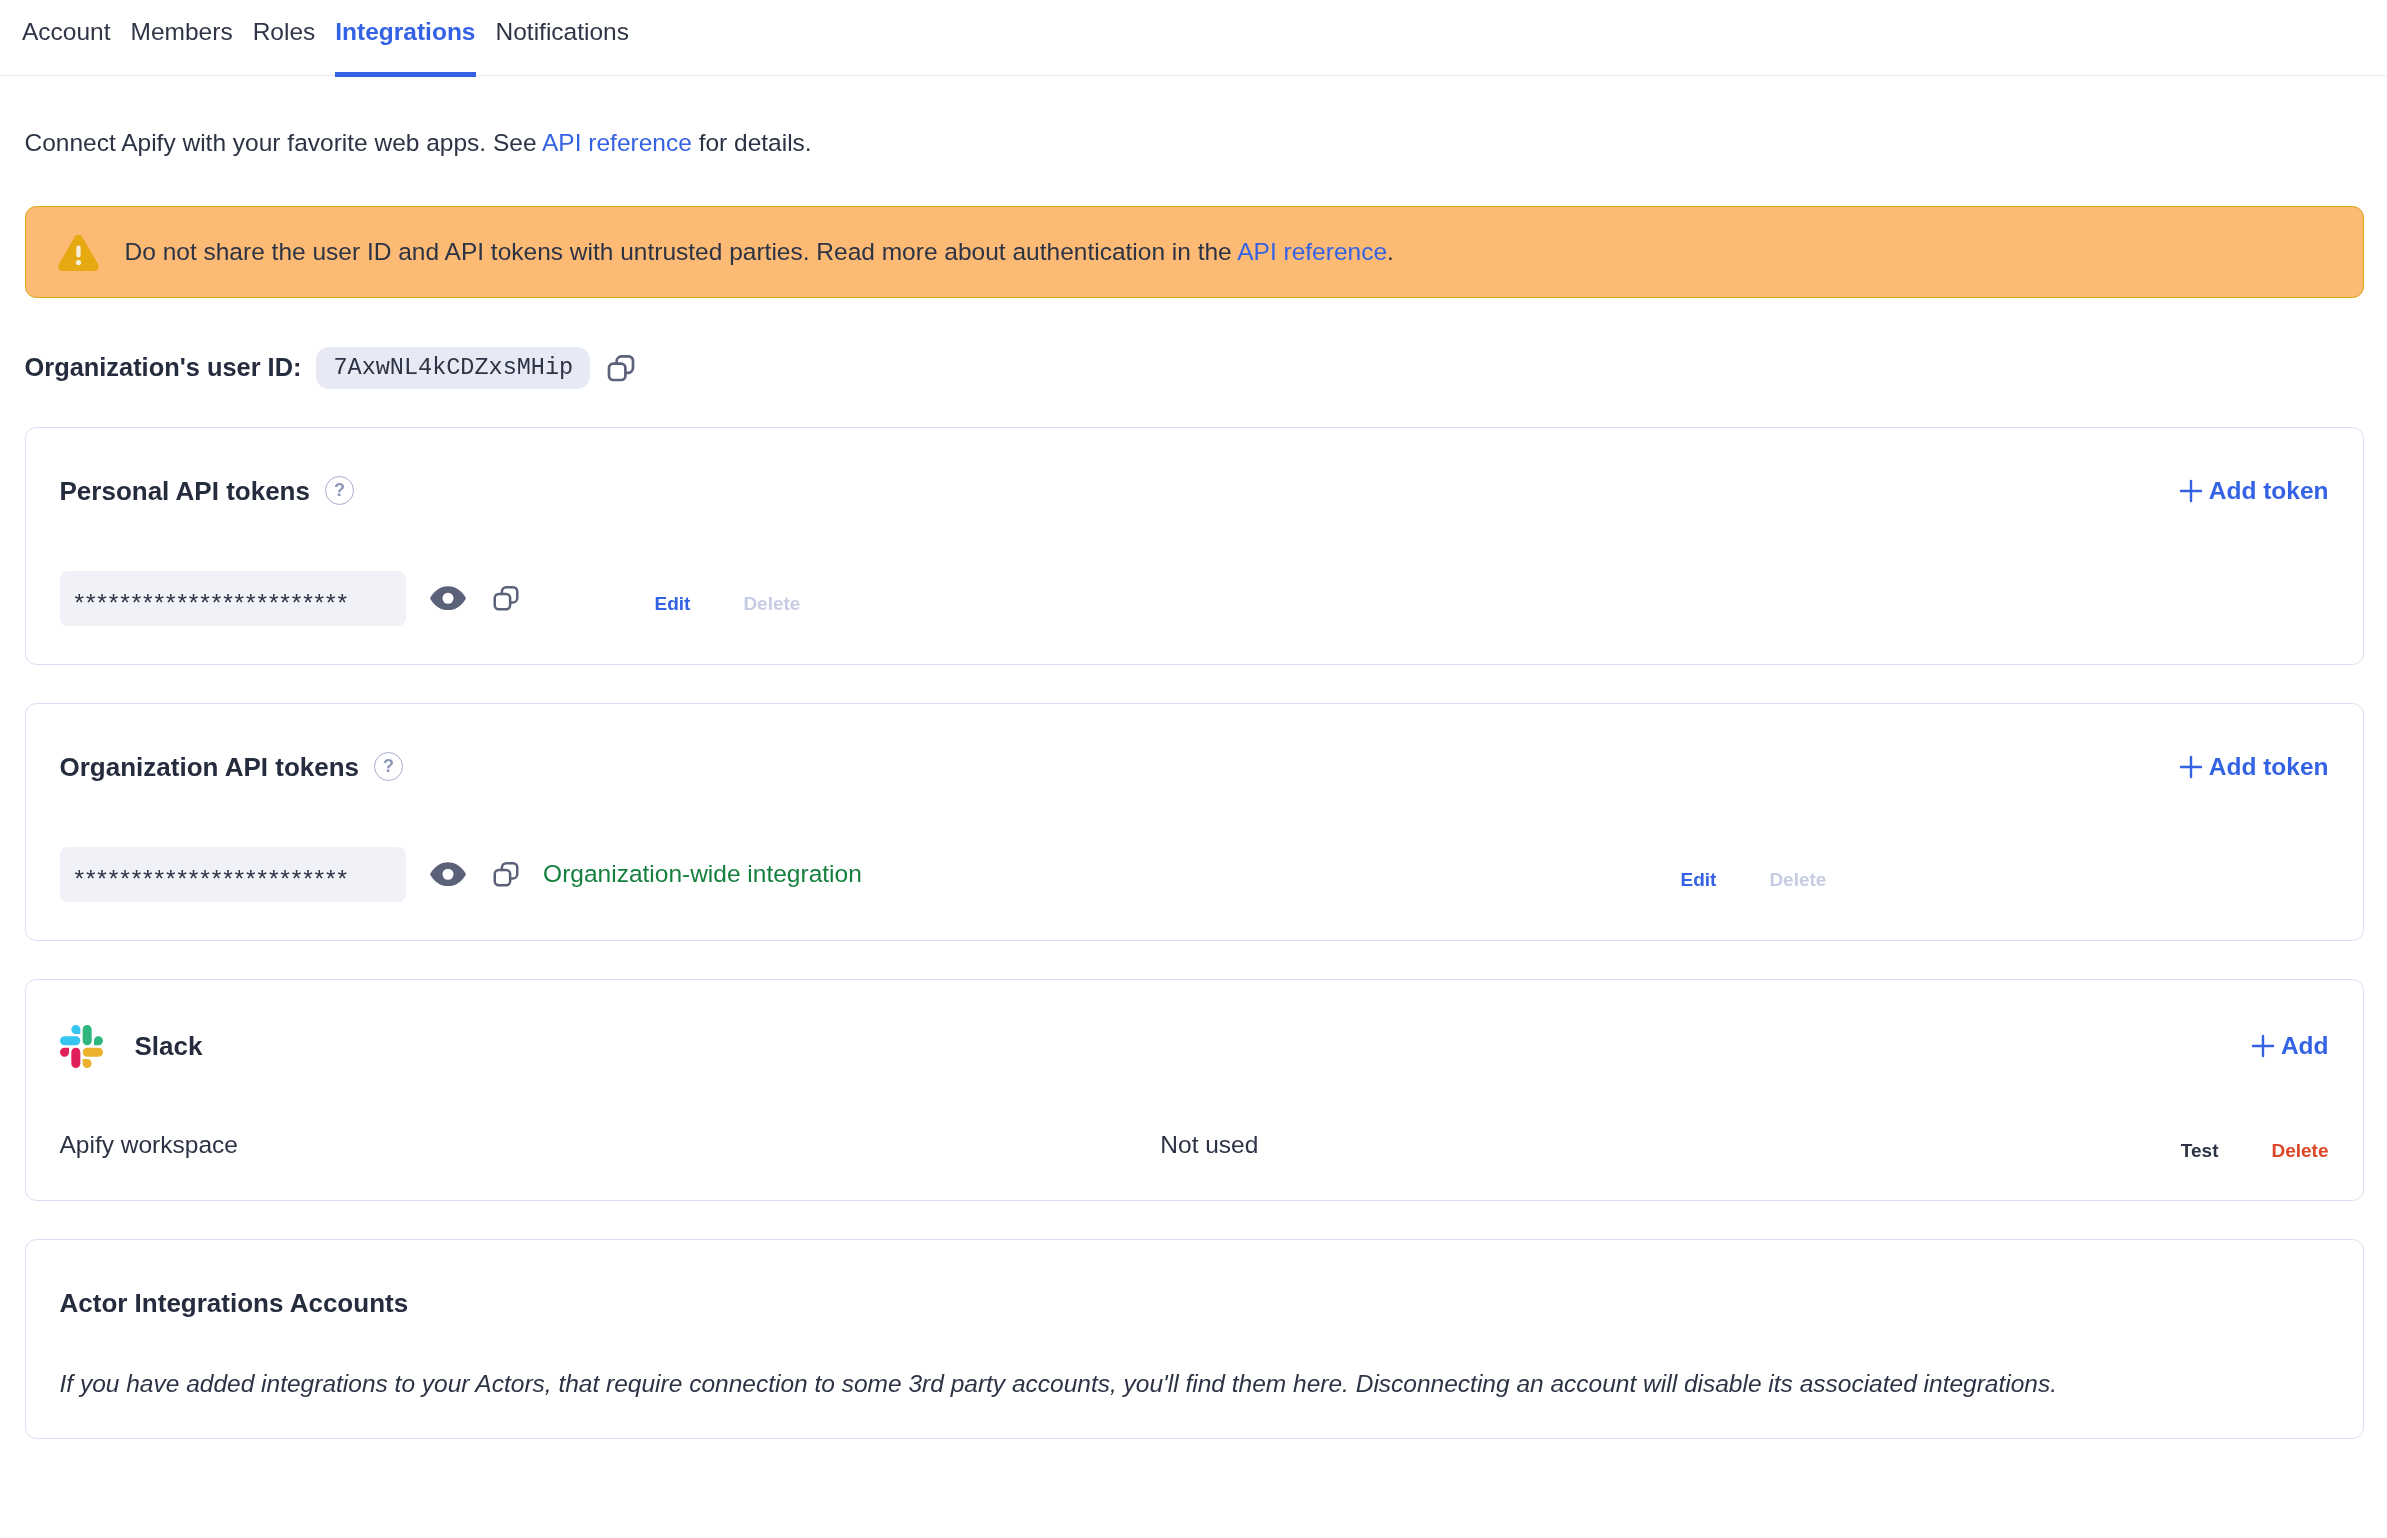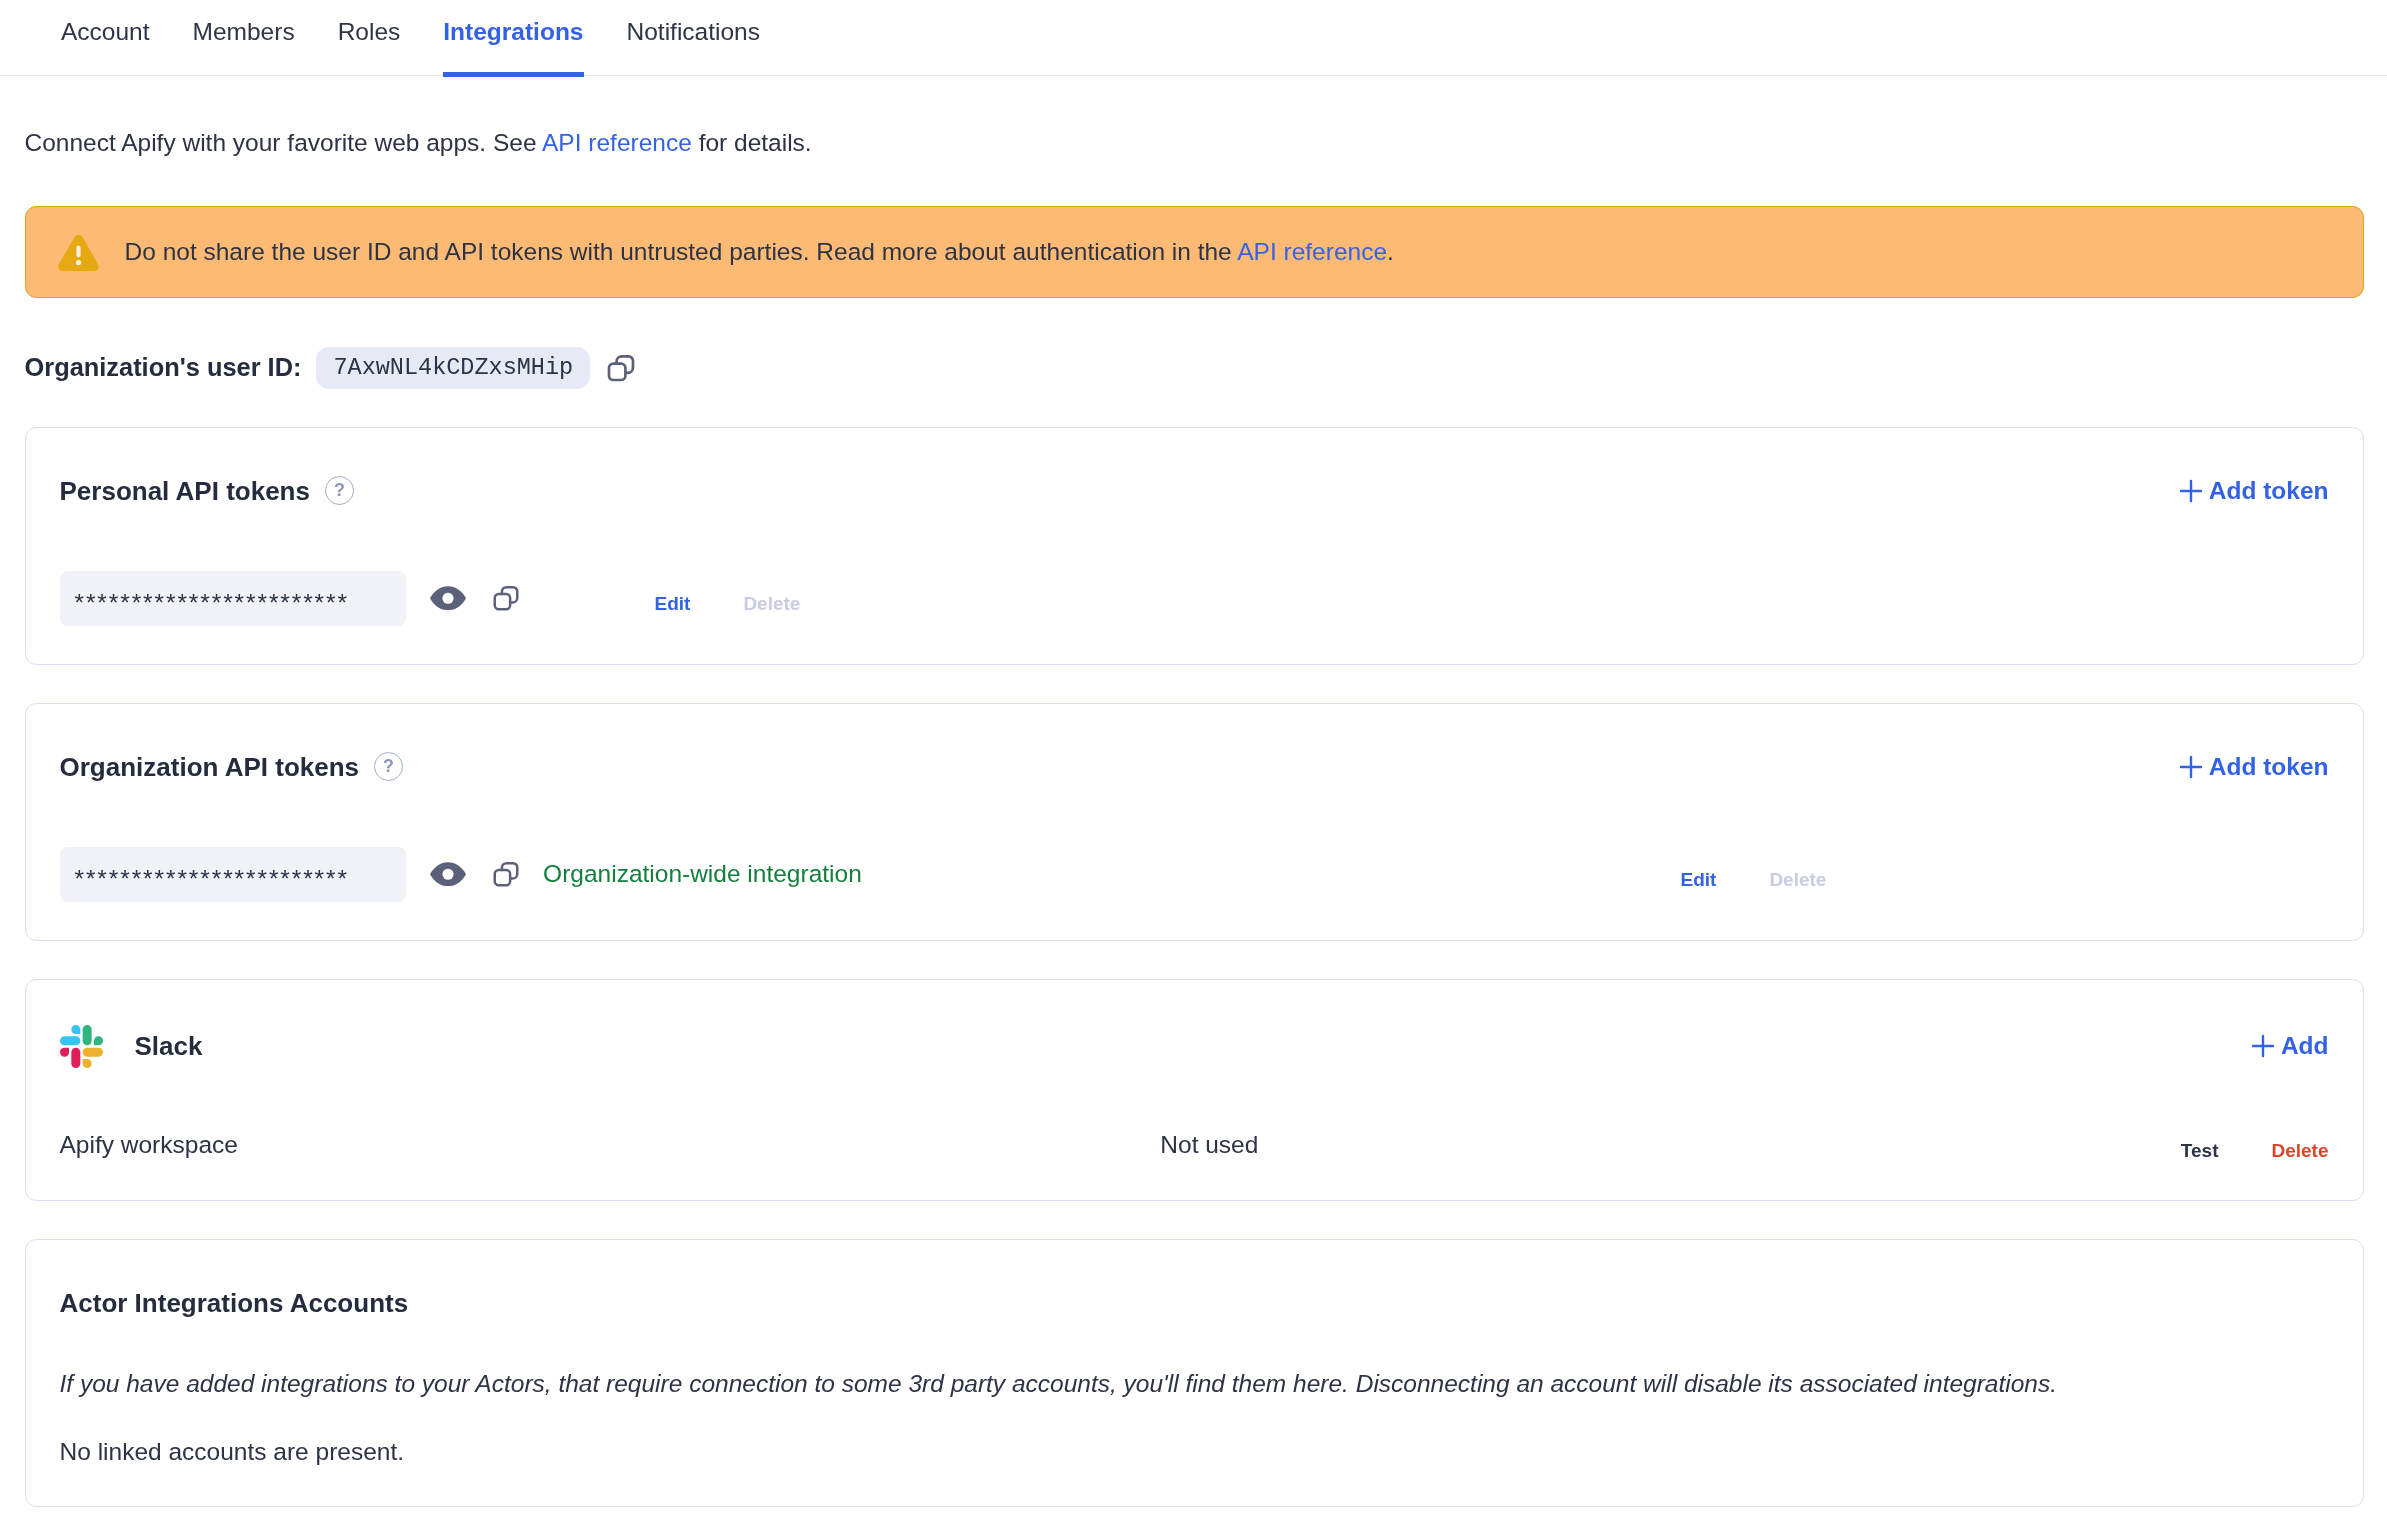--- a/index.html
+++ b/index.html
@@ -1,20 +1,20 @@
 <!DOCTYPE html>
 <html style="font-size:15px"><head>
 <meta charset="utf-8">
 <style>
   * { margin:0; padding:0; box-sizing:border-box; }
   html,body { width:2388px; height:1539px; background:#ffffff; overflow:hidden;
     font-family:"Liberation Sans", sans-serif; color:#2c3345; }
 
   
-  .tabbar { display:flex; gap:43px; padding:15px 0 0 61px; border-bottom:1.9px solid #e7eaf3; }
+  .tabbar { display:flex; gap:20px; padding:15px 0 0 22px; border-bottom:1.9px solid #e7eaf3; }
   .tab { font-size:24.5px; line-height:34px; color:#2f3546; padding-bottom:22.6px; cursor:pointer;
     border-bottom:5.6px solid transparent; margin-bottom:-1.9px; }
   .tab.active { color:#3462e4; font-weight:600; border-bottom-color:#3462e4; }
 
   
   .intro { margin:51px 24.5px 0; font-size:24.5px; line-height:32px; color:#2c3345; }
   a.link { color:#3462e4; text-decoration:none; cursor:pointer; }
 
   
   .banner { margin:47px 24.5px 0; border:1.9px solid #d9a615; background:#fdba74; border-radius:11.3px;
@@ -199,15 +199,14 @@
     <span>Not used</span>
     <span class="spacer"></span>
     <a class="action dark">Test</a>
     <a class="action red">Delete</a>
   </div>
 </section>
 
 <section class="card">
   <h2 class="card-title">Actor Integrations Accounts</h2>
   <p class="actor-desc">If you have added integrations to your Actors, that require connection to some 3rd party accounts, you'll find them here. Disconnecting an account will disable its associated integrations.</p>
-  <p class="actor-empty">No linked accounts are present.</p>
 </section>
 
 
 </body></html>

